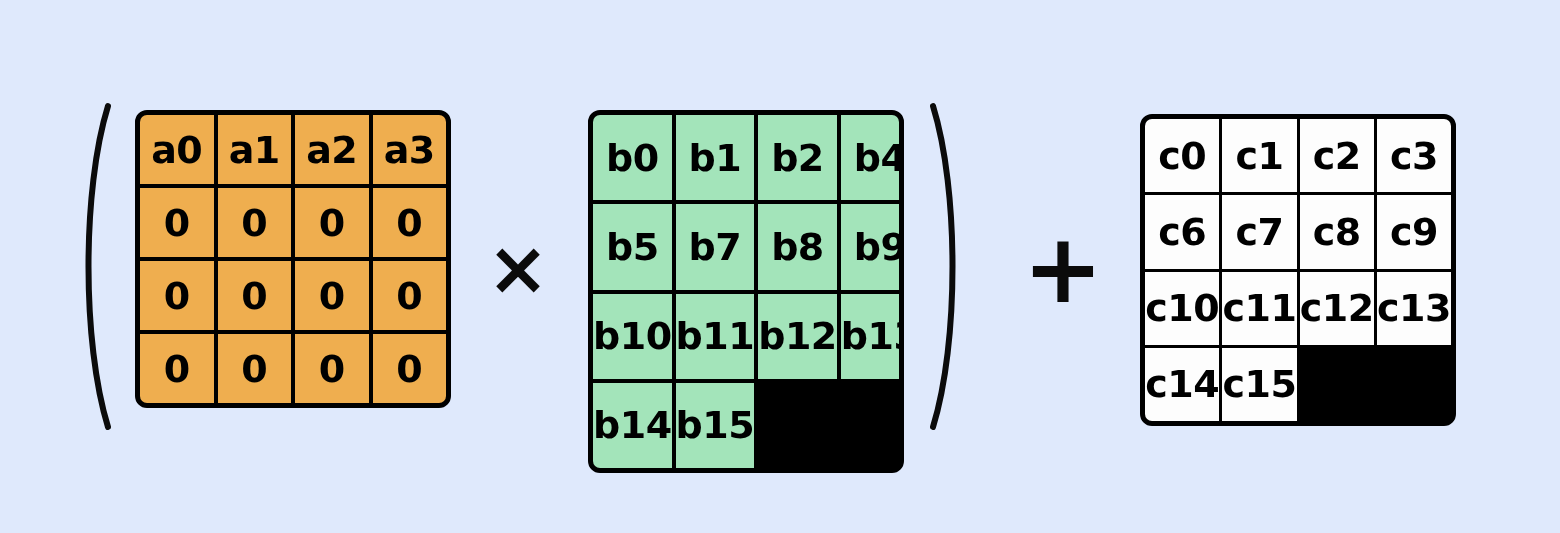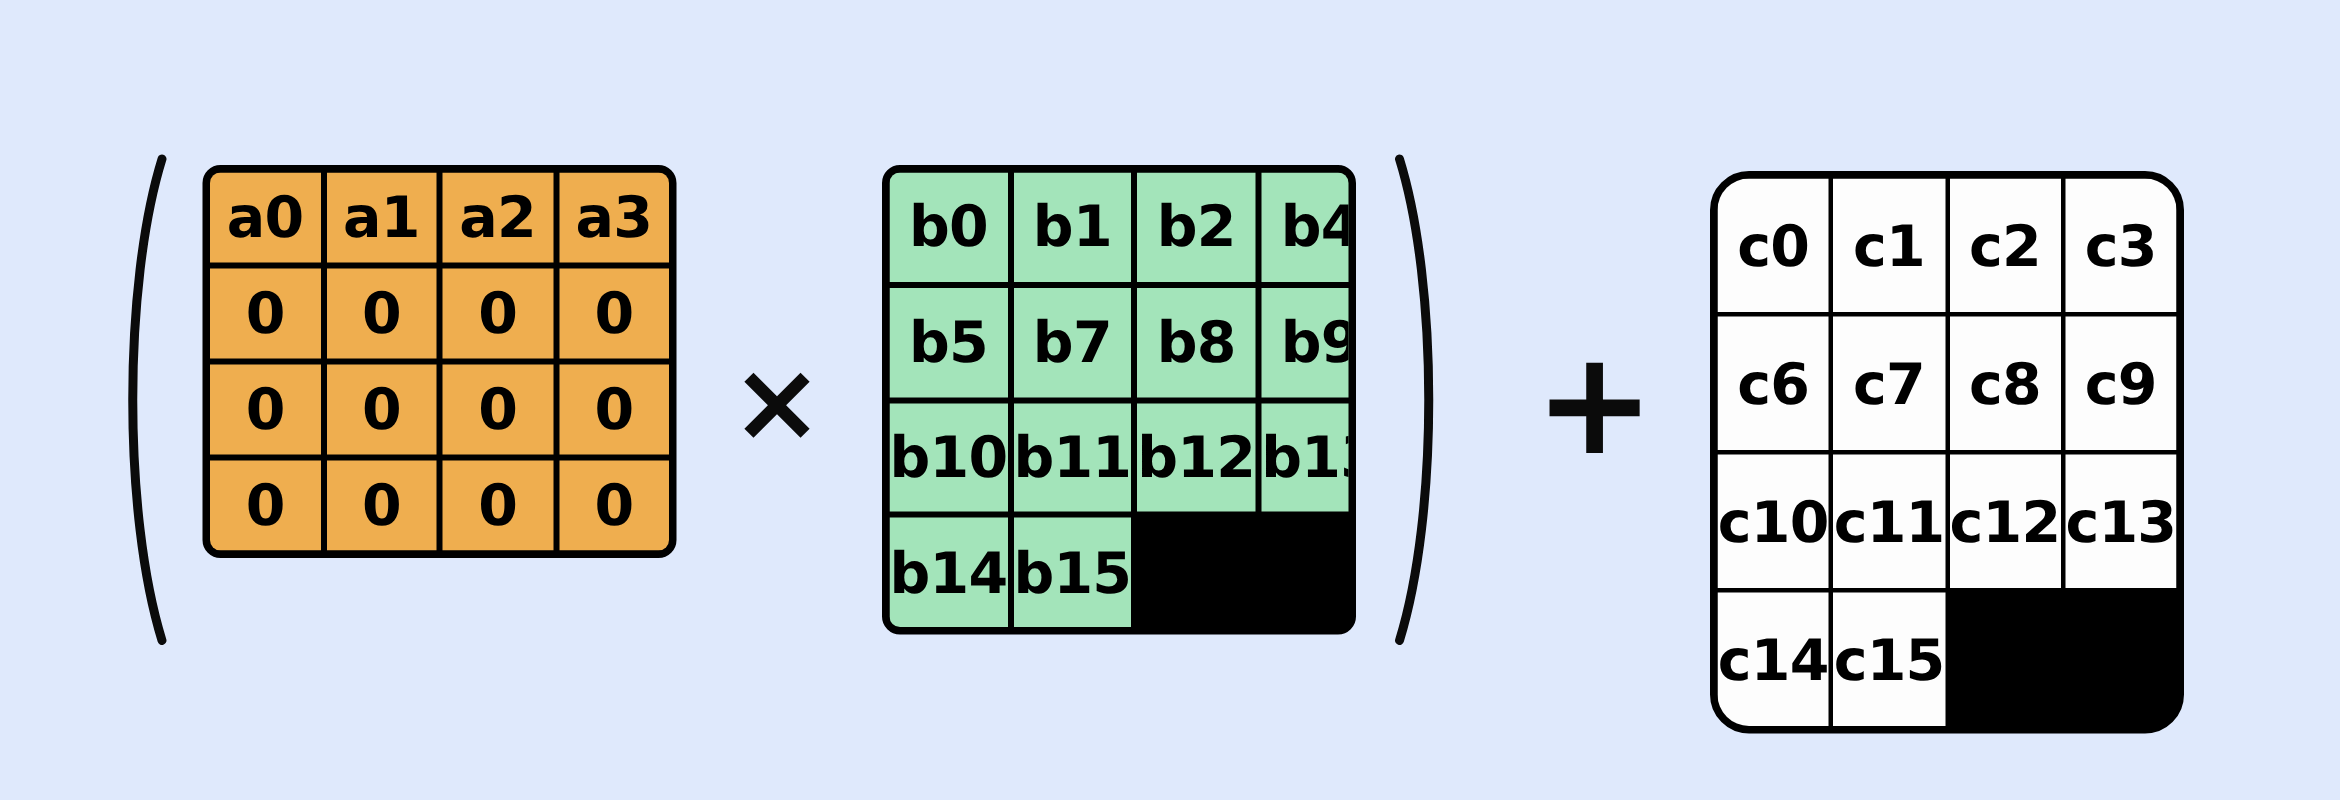--- a/index.html
+++ b/index.html
@@ -42,41 +42,40 @@
     color: #000;
     letter-spacing: -0.5px;
     line-height: 1;
   }
 
   
   #matrix-a {
     left: 135px;
     top: 110px;
     width: 316px;
-    height: 262px;
+    height: 298px;
   }
   #matrix-a .cell { background: #efae4f; }
 
   
   #matrix-b {
     left: 588px;
     top: 110px;
     width: 316px;
-    height: 313px;
+    height: 363px;
   }
   #matrix-b .cell { background: #a3e4ba; }
 
   
   #matrix-c {
     left: 1140px;
     top: 114px;
     width: 316px;
-    height: 375px;
+    height: 312px;
     gap: 3px;
-    border-radius: 26px;
   }
   #matrix-c .cell { background: #fdfdfd; }
 
   
   .operator {
     position: absolute;
     color: #0b0b0b;
     line-height: 1;
     font-weight: 700;
     display: flex;

